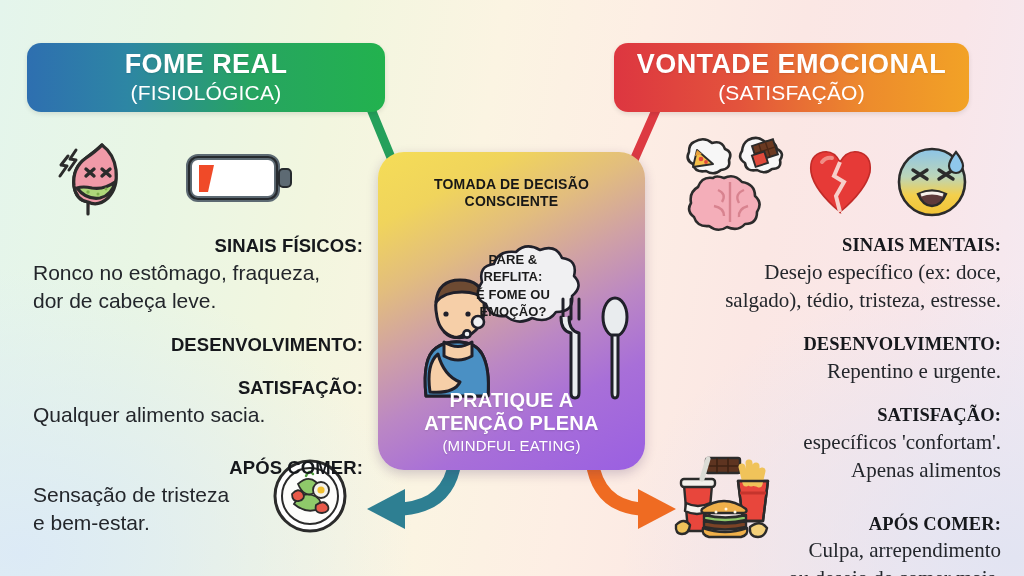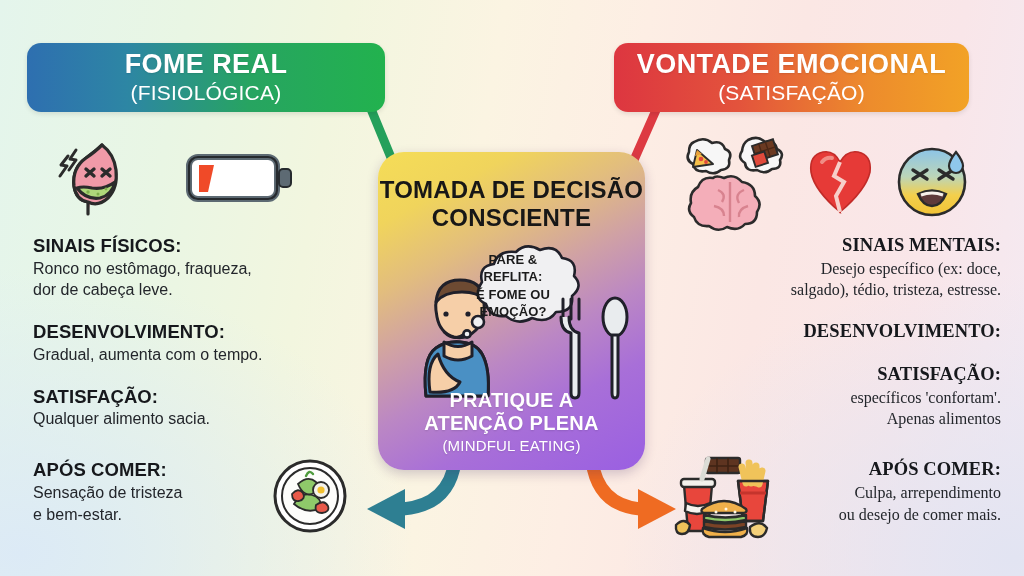--- a/index.html
+++ b/index.html
@@ -46,24 +46,24 @@
 
   
   .col { position:absolute; z-index:3; color:#1d1f24; }
   #col-left  { left:33px;  top:234px; width:330px; text-align:left; }
   #col-right { left:665px; top:234px; width:336px; text-align:right;font-family:Liberation Serif, serif; }
 
   .block { margin-bottom:19px; }
   .block:last-child { margin-bottom:0;margin-top:28px; }
   .block .h {
     font-size:18.5px; font-weight:bold; letter-spacing:0.1px;
-    line-height:1.28; color:#16181c;
+    line-height:1.28; color:#16181c;text-align:right;
   }
   .block .b {
-    font-size:16px; font-weight:400; line-height:1.3; color:#23262b;
+    font-size:21px; font-weight:400; line-height:1.3; color:#23262b;
     margin-top:1px;
   }
 
   
   .icon-row { position:absolute; z-index:3; display:flex; align-items:center; }
   #icons-left  { left:52px;  top:136px; gap:42px; }
   #icons-right { left:672px; top:136px; gap:16px; }
 
   
   #center-card {
@@ -71,21 +71,21 @@
     left:378px; top:152px; width:267px; height:318px;
     border-radius:26px;
     background:linear-gradient(152deg,
       #f5dd57 0%, #f0d45c 16%, #e2bd7e 31%,
       #cfa0a6 46%, #bb87c4 60%, #a86fd8 76%, #9a5fe2 100%);
     box-shadow:0 4px 12px rgba(60,30,90,0.22);
     overflow:hidden;
   }
   #card-title {
     position:absolute; top:24px; left:0; right:0;
-    text-align:center; font-size:24px; font-weight:bold;
+    text-align:center; font-size:14px; font-weight:bold;
     line-height:1.18; color:#171717; letter-spacing:0.2px;
   }
   #card-footer {
     position:absolute; bottom:16px; left:0; right:0;
     text-align:center; color:#ffffff;
   }
   #card-footer .f1 { font-size:20px; font-weight:bold; line-height:1.15; letter-spacing:0.3px;
                      text-shadow:0 1px 2px rgba(0,0,0,0.12); }
   #card-footer .f2 { font-size:15px; font-weight:400; margin-top:2px; letter-spacing:0.2px;
                      text-shadow:0 1px 2px rgba(0,0,0,0.12); }
@@ -309,41 +309,41 @@
 </div>
 
 <div class="col" id="col-left">
   <div class="block">
     <div class="h">SINAIS FÍSICOS:</div>
     <div class="b">Ronco no estômago, fraqueza,</div>
     <div class="b">dor de cabeça leve.</div>
   </div>
   <div class="block">
     <div class="h">DESENVOLVIMENTO:</div>
-    <div class="b">Gradual, aumenta com o tempo.</div>
   </div>
   <div class="block">
     <div class="h">SATISFAÇÃO:</div>
     <div class="b">Qualquer alimento sacia.</div>
   </div>
   <div class="block">
     <div class="h">APÓS COMER:</div>
     <div class="b">Sensação de tristeza</div>
     <div class="b">e bem-estar.</div>
   </div>
 </div>
 
 <div class="col" id="col-right">
   <div class="block">
     <div class="h">SINAIS MENTAIS:</div>
     <div class="b">Desejo específico (ex: doce,</div>
     <div class="b">salgado), tédio, tristeza, estresse.</div>
   </div>
   <div class="block">
     <div class="h">DESENVOLVIMENTO:</div>
+    <div class="b">Repentino e urgente.</div>
   </div>
   <div class="block">
     <div class="h">SATISFAÇÃO:</div>
     <div class="b">específicos 'confortam'.</div>
     <div class="b">Apenas alimentos</div>
   </div>
   <div class="block">
     <div class="h">APÓS COMER:</div>
     <div class="b">Culpa, arrependimento</div>
     <div class="b">ou desejo de comer mais.</div>

